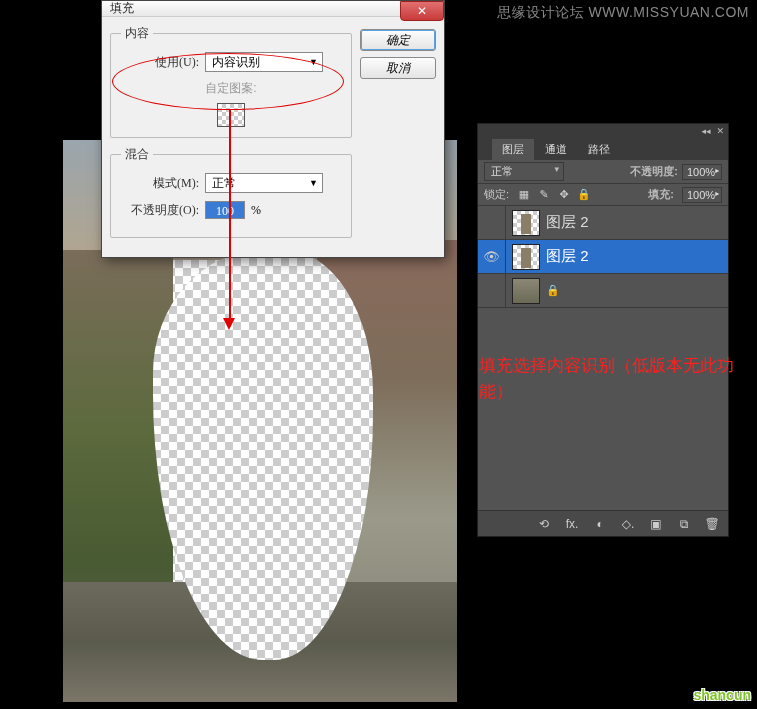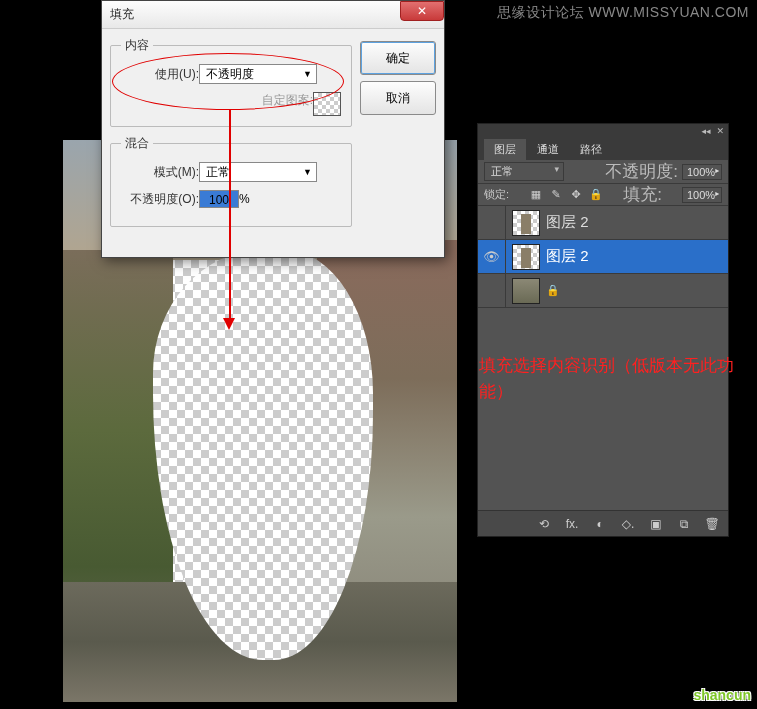--- a/index.html
+++ b/index.html
@@ -53,21 +53,21 @@
 
 
 .dialog {
   position: absolute; left: 101px; top: 0;
   width: 344px; height: 258px;
   background: #f0f0f0;
   border: 1px solid #444;
   box-shadow: 3px 3px 12px rgba(0,0,0,0.5);
 }
 .titlebar {
-  height: 28px;
+  height: 16px;
   background: linear-gradient(#fdfdfd, #e8e8e8);
   border-bottom: 1px solid #ccc;
   display: flex; align-items: center;
   padding-left: 8px;
   position: relative;
 }
 .titlebar-title { font-size: 12px; color: #222; }
 .close-btn {
   position: absolute; right: 0; top: 0;
   width: 44px; height: 20px;
@@ -78,51 +78,52 @@
   border: 1px solid #a02020;
 }
 .dialog-body {
   padding: 8px;
   display: flex;
   gap: 8px;
 }
 .dialog-left { flex: 1; }
 .dialog-right { width: 76px; display: flex; flex-direction: column; gap: 6px; padding-top: 4px; }
 .win-btn {
-  height: 34px; background: linear-gradient(#fdfdfd,#e4e4e4);
+  height: 22px; background: linear-gradient(#fdfdfd,#e4e4e4);
   border: 1px solid #8a8a8a; border-radius: 3px;
   display: flex; align-items: center; justify-content: center;
   font-size: 12px;
+  font-style: italic;
 }
 .win-btn.default { box-shadow: 0 0 0 1px #5da2e0 inset; }
 
 fieldset {
   border: 1px solid #bbb;
   border-radius: 2px;
   margin-bottom: 8px;
   padding: 10px 10px 10px 10px;
 }
 legend { font-size: 12px; padding: 0 4px; color: #333; }
-.row { display: flex; align-items: center; margin-bottom: 8px; }
+.row { display: flex; align-items: center; gap: 6px; margin-bottom: 8px; font-family: Liberation Serif, serif; }
 .row label { font-size: 12px; color: #333; text-align: right; }
 .row label.w1 { width: 78px; }
 .dropdown {
   background: #fff; border: 1px solid #888; height: 20px;
   display: flex; align-items: center; justify-content: space-between;
   padding: 0 4px 0 6px; font-size: 12px; width: 118px;
 }
 .dropdown .arrow { font-size: 9px; }
 .swatch {
   width: 28px; height: 24px; border: 1px solid #555;
   background: repeating-conic-gradient(#ccc 0% 25%, #fff 0% 50%) 0 0/8px 8px;
 }
-.pattern-row { display:flex; align-items:flex-start; justify-content:flex-end; color:#999; }
+.pattern-row { display:flex; align-items:center; justify-content:flex-end; gap:6px; color:#999;flex-direction:column; }
 .num-input {
   width: 40px; height: 18px; border: 1px solid #888;
-  background: #3a7bd5; color: #000000; text-align: center; font-size: 12px;
+  background: #3a7bd5; color: #ffffff; text-align: center; font-size: 12px;
   line-height: 18px;
 }
 .checkbox {
   width: 13px; height: 13px; border: 1px solid #888; background: #fff;
   display: inline-block;
 }
 
 
 .red-ellipse {
   position: absolute; left: 112px; top: 53px;
@@ -155,47 +156,47 @@
 }
 .panel-topbar {
   height: 14px; background: #3a3a3a;
   display: flex; justify-content: flex-end; align-items: center;
   padding-right: 4px; gap: 6px;
 }
 .panel-topbar span { color: #bbb; font-size: 9px; }
 .panel-tabs {
   height: 22px; background: #3a3a3a;
   display: flex; align-items: flex-end;
-  padding-left: 6px;
+  padding-left: 14px;
 }
 .tab {
   padding: 3px 10px; font-size: 11px; color: #ddd;
   background: #3a3a3a; margin-right: 1px;
 }
 .tab.active { background: #535353; }
 .panel-options {
   height: 24px; display: flex; align-items: center; gap: 4px;
   padding: 0 6px; border-bottom: 1px solid #3a3a3a;
 }
 .panel-dropdown {
   background: #535353; border: 1px solid #3a3a3a;
   padding: 1px 16px 1px 6px; color: #ddd; font-size: 11px;
   position: relative; width: 80px;
 }
 .panel-dropdown::after {
   content: "▾"; position: absolute; right: 4px; top: 1px; font-size: 9px; color: #bbb;
 }
-.panel-label { color: #bbb; font-size: 17px; margin-left: auto; }
+.panel-label { color: #bbb; font-size: 11px; margin-left: auto; font-weight: bold; }
 .panel-val {
   background: #535353; border: 1px solid #3a3a3a;
   padding: 1px 4px; color: #ddd; font-size: 11px; width: 40px;
   display: flex; justify-content: space-between;
 }
 .panel-locks {
-  height: 22px; display: flex; align-items: center; gap: 20px;
+  height: 22px; display: flex; align-items: center; gap: 8px;
   padding: 0 6px; border-bottom: 1px solid #3a3a3a;
   color: #ccc; font-size: 11px;
 }
 .lock-icons { display: flex; gap: 6px; }
 .lock-icons span { width: 14px; text-align: center; color: #ccc; font-size: 11px; }
 
 .layer-list { }
 .layer-row {
   height: 34px; display: flex; align-items: center;
   border-bottom: 1px solid #3a3a3a;
@@ -264,21 +265,21 @@
       <span>✕</span>
     </div>
   </div>
   <div class="dialog-body">
     <div class="dialog-left">
       <fieldset>
         <legend>内容</legend>
         <div class="row">
           <label class="w1">使用(U):</label>
           <div class="dropdown">
-            <span>不透明度</span>
+            <span>内容识别</span>
             <span class="arrow">▼</span>
           </div>
         </div>
         <div class="pattern-row">
           <span>自定图案:</span>
           <div class="swatch"></div>
         </div>
       </fieldset>
       <fieldset>
         <legend>混合</legend>

